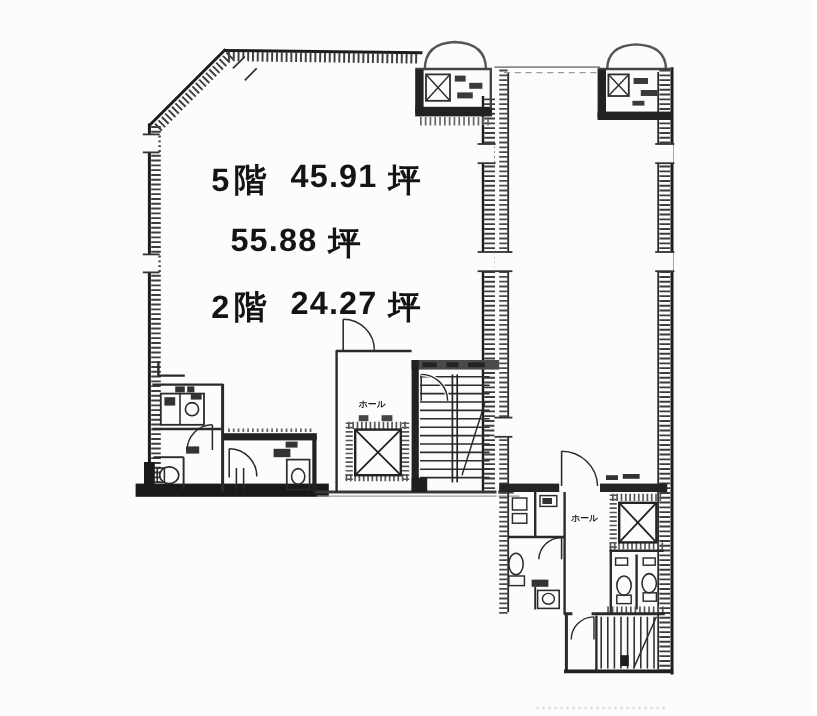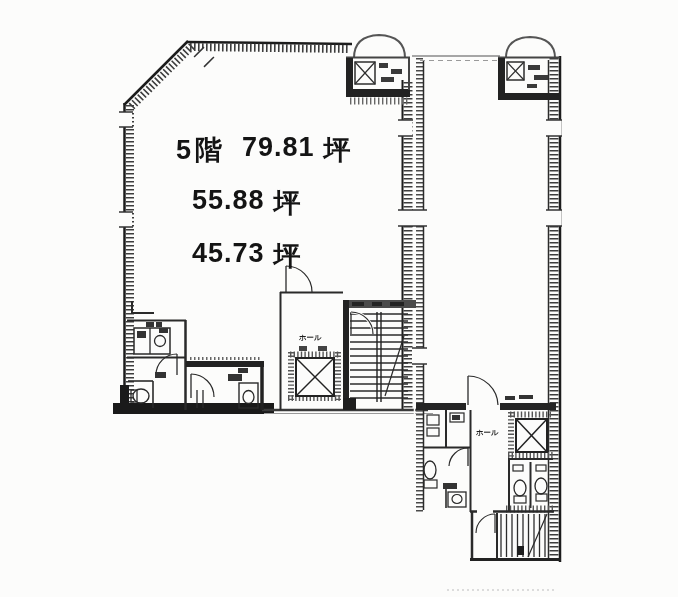--- a/index.html
+++ b/index.html
@@ -355,29 +355,30 @@
       <rect x="517" y="546" width="7" height="9" fill="#1e1e1e"></rect>
     </g>
 
     <line x1="447" y1="590" x2="556" y2="590" stroke="#dcdcdc" stroke-width="2" stroke-dasharray="2 3"></line>
   </g>
 </svg>
 
   <div class="floor-areas">
     <div class="fa-line">
       <span class="fa-floor">5階</span>
-      <span class="fa-area">79.81</span>
+      <span class="fa-area">45.91</span>
       <span class="fa-unit">坪</span>
     </div>
     <div class="fa-line">
       <span class="fa-area">55.88</span>
       <span class="fa-unit">坪</span>
     </div>
     <div class="fa-line">
-      <span class="fa-area">45.73</span>
+      <span class="fa-floor">2階</span>
+      <span class="fa-area">24.27</span>
       <span class="fa-unit">坪</span>
     </div>
   </div>
 
   <div id="hall-main" class="tiny-label">ホール</div>
   <div id="hall-annex" class="tiny-label">ホール</div>
 
 </div>
 
 </body></html>

